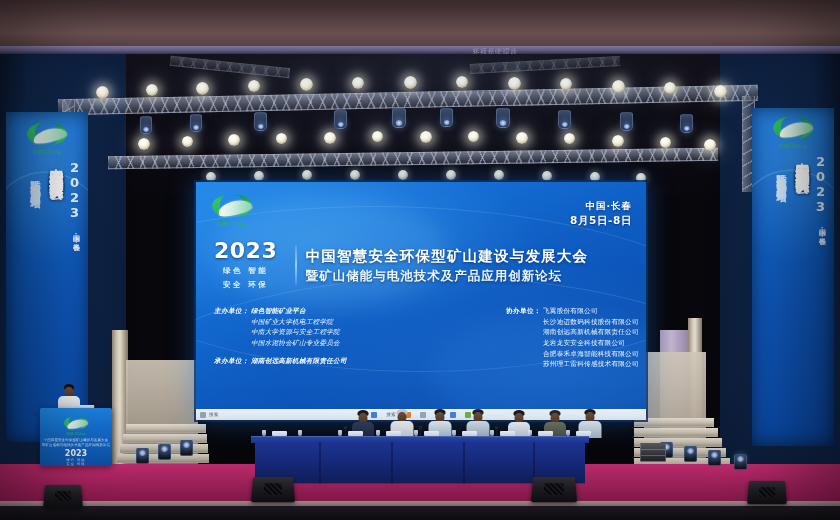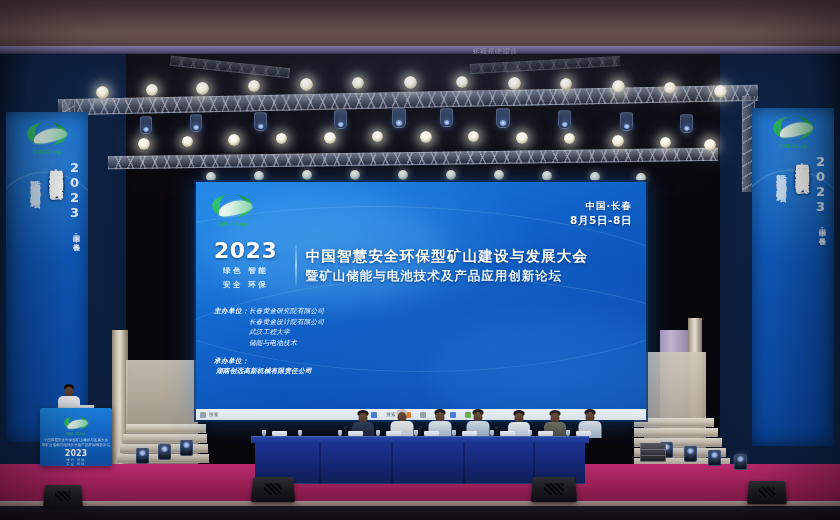--- a/index.html
+++ b/index.html
@@ -124,21 +124,21 @@
   .orgs{position:absolute;left:18px;top:124px;right:12px;display:flex;gap:0;
     font-family:"DejaVu Sans","Liberation Sans",sans-serif;}
   .orgs .left{flex:0 0 286px;font-style:italic;}
   .orgs .right{flex:1 1 auto;padding-left:6px;}
   .orow{display:flex;align-items:flex-start;line-height:1.55;}
   .olabel{flex:0 0 auto;font-size:6.6px;font-weight:700;color:#ffffff;letter-spacing:.4px;white-space:nowrap;}
   .ocolA{flex:0 0 126px;padding-left:2px;}
   .ocolB{flex:1 1 auto;}
   .oitem{font-size:6.6px;color:#f2f9ff;letter-spacing:.25px;white-space:nowrap;line-height:1.62;}
   .oitem.b{font-weight:700;}
-  .undertaker{margin-top:7px;display:flex;align-items:flex-start;flex-direction:column;}
+  .undertaker{margin-top:7px;display:flex;align-items:flex-start;}
 
   
   .taskbar{position:absolute;left:0;bottom:0;width:100%;height:11px;
     background:linear-gradient(180deg,#eef3f9,#dde6f0);display:flex;align-items:center;
     justify-content:center;gap:9px;}
   .tb-left{position:absolute;left:4px;display:flex;align-items:center;gap:3px;}
   .tb-icon{width:6px;height:6px;border-radius:1px;background:#4a7fd4;}
   .tb-icon.g{background:#6fb04a;} .tb-icon.t{background:#35b8c9;}
   .tb-icon.o{background:#e08030;} .tb-icon.gray{background:#9aa5b1;}
   .tb-search{font-size:4.6px;color:#5a6470;letter-spacing:.2px;}
@@ -371,33 +371,46 @@
       <div class="titles">
         <div class="t1">中国智慧安全环保型矿山建设与发展大会</div>
         <div class="t2">暨矿山储能与电池技术及产品应用创新论坛</div>
       </div>
     </div>
 
     <div class="orgs">
       <div class="left">
         <div class="orow">
           <div class="olabel">主办单位：</div>
-          <div class="ocolB">
-            <div class="oitem">长春黄金研究院有限公司</div>
-            <div class="oitem">长春黄金设计院有限公司</div>
-            <div class="oitem">武汉工程大学</div>
-            <div class="oitem">储能与电池技术</div>
+          <div class="ocolA">
+            <div class="oitem b">绿色智能矿业平台</div>
+            <div class="oitem">中国矿业大学机电工程学院</div>
+            <div class="oitem">中南大学资源与安全工程学院</div>
+            <div class="oitem">中国水泥协会矿山专业委员会</div>
           </div>
         </div>
         <div class="orow undertaker">
           <div class="olabel">承办单位：</div>
           <div class="oitem b" style="padding-left:2px;">湖南创远高新机械有限责任公司</div>
         </div>
       </div>
 
+      <div class="right">
+        <div class="orow">
+          <div class="olabel">协办单位：</div>
+          <div style="flex:1 1 auto;padding-left:2px;">
+            <div class="oitem">飞翼股份有限公司</div>
+            <div class="oitem">长沙迪迈数码科技股份有限公司</div>
+            <div class="oitem">湖南创远高新机械有限责任公司</div>
+            <div class="oitem">龙岩龙安安全科技有限公司</div>
+            <div class="oitem">合肥泰禾卓海智能科技有限公司</div>
+            <div class="oitem">苏州理工雷科传感技术有限公司</div>
+          </div>
+        </div>
+      </div>
     </div>
 
     <div class="taskbar">
       <div class="tb-left">
         <span class="tb-icon gray"></span>
         <span class="tb-search">搜索</span>
       </div>
       <span class="tb-icon"></span>
       <span class="tb-search">搜索</span>
       <span class="tb-icon o"></span>

